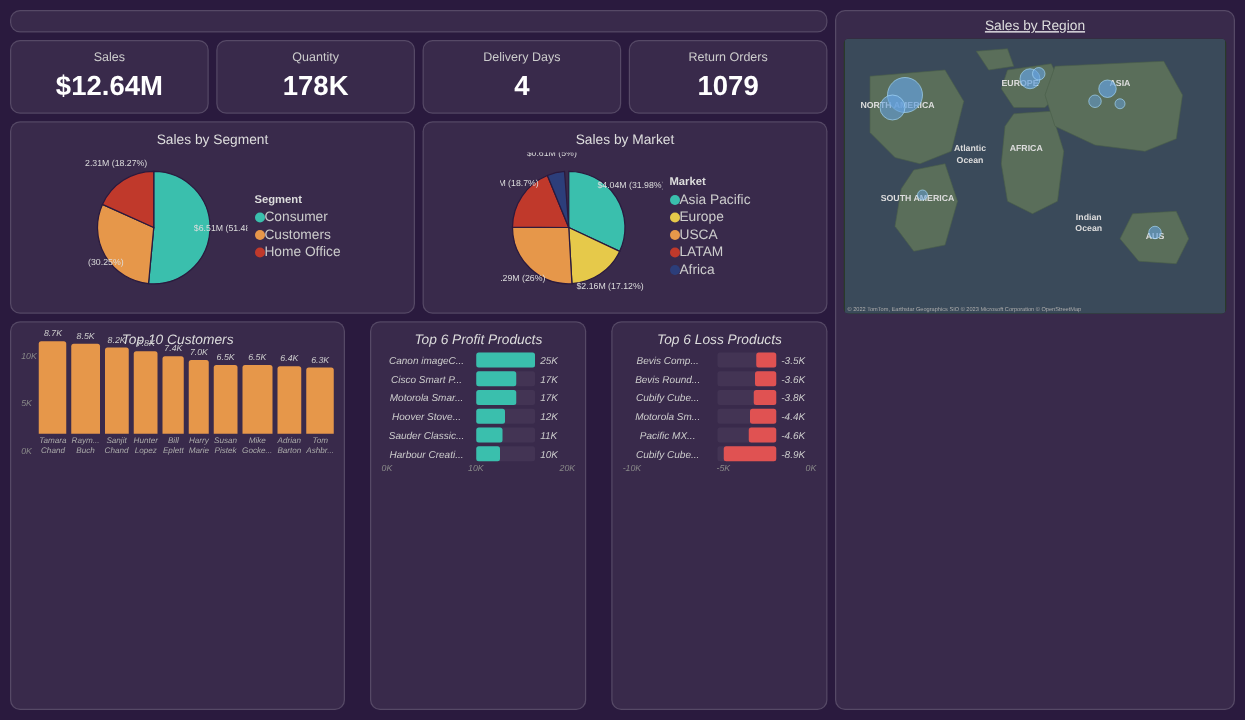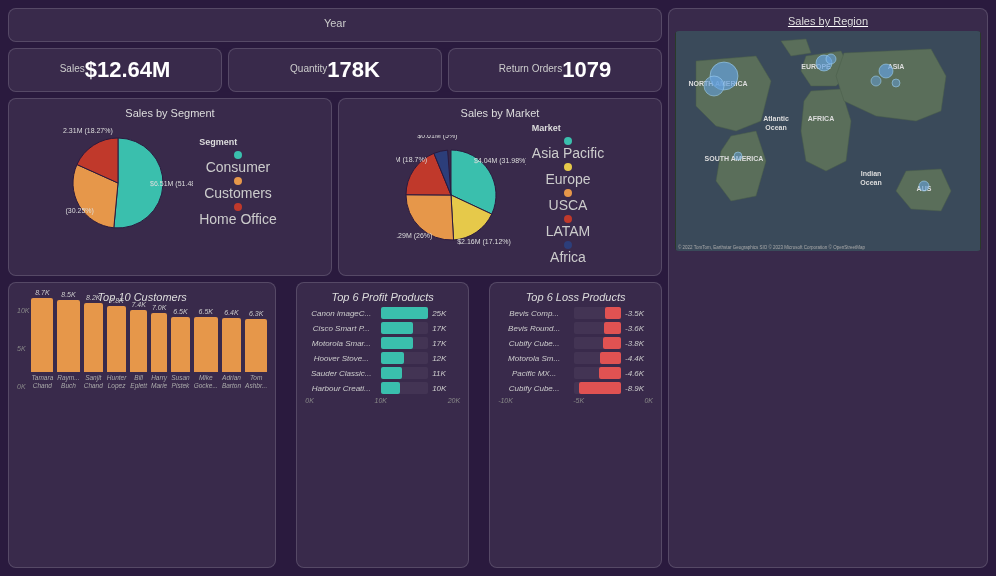--- a/index.html
+++ b/index.html
@@ -61,23 +61,22 @@
       grid-row: 2;
       display: flex;
       gap: 6px;
     }
     .kpi-card {
       flex: 1;
       background: rgba(255,255,255,0.07);
       border-radius: 8px;
       border: 1px solid rgba(255,255,255,0.15);
       display: flex;
-      flex-direction: row;
+      flex-direction: column;
       align-items: center;
-      justify-content: center;
       padding: 8px 4px;
     }
     .kpi-label {
       font-size: 10px;
       color: #ccc;
       margin-bottom: 4px;
     }
     .kpi-value {
       font-size: 22px;
       font-weight: bold;
@@ -146,24 +145,23 @@
     .pie-wrapper {
       display: flex;
       align-items: center;
       gap: 6px;
       justify-content: center;
     }
     .legend-item {
       display: flex;
       align-items: center;
       gap: 0;
-      font-size: 14px;
+      font-size: 11px;
       color: #ccc;
       margin-bottom: 2px;
-      flex-direction: column;
     }
     .legend-dot {
       width: 8px;
       height: 8px;
       border-radius: 50%;
       flex-shrink: 0;
     }
     .bar-title {
       text-align: center;
       font-size: 11px;
@@ -243,31 +241,34 @@
       margin-right: 2px;
       padding-bottom: 2px;
     }
   </style>
 </head>
 <body>
 
 <div class="dashboard">
 
   <div class="panel year-section">
-    <div class="year-label">Year</div>
   </div>
 
   <div class="kpi-section" id="kpi-section">
       <div class="kpi-card">
     <div class="kpi-label">Sales</div>
     <div class="kpi-value">$12.64M</div>
   </div>
       <div class="kpi-card">
     <div class="kpi-label">Quantity</div>
     <div class="kpi-value">178K</div>
+  </div>
+      <div class="kpi-card">
+    <div class="kpi-label">Delivery Days</div>
+    <div class="kpi-value">4</div>
   </div>
       <div class="kpi-card">
     <div class="kpi-label">Return Orders</div>
     <div class="kpi-value">1079</div>
   </div>
     </div>
 
   <div class="charts-section">
 
     <div class="chart-panel">

